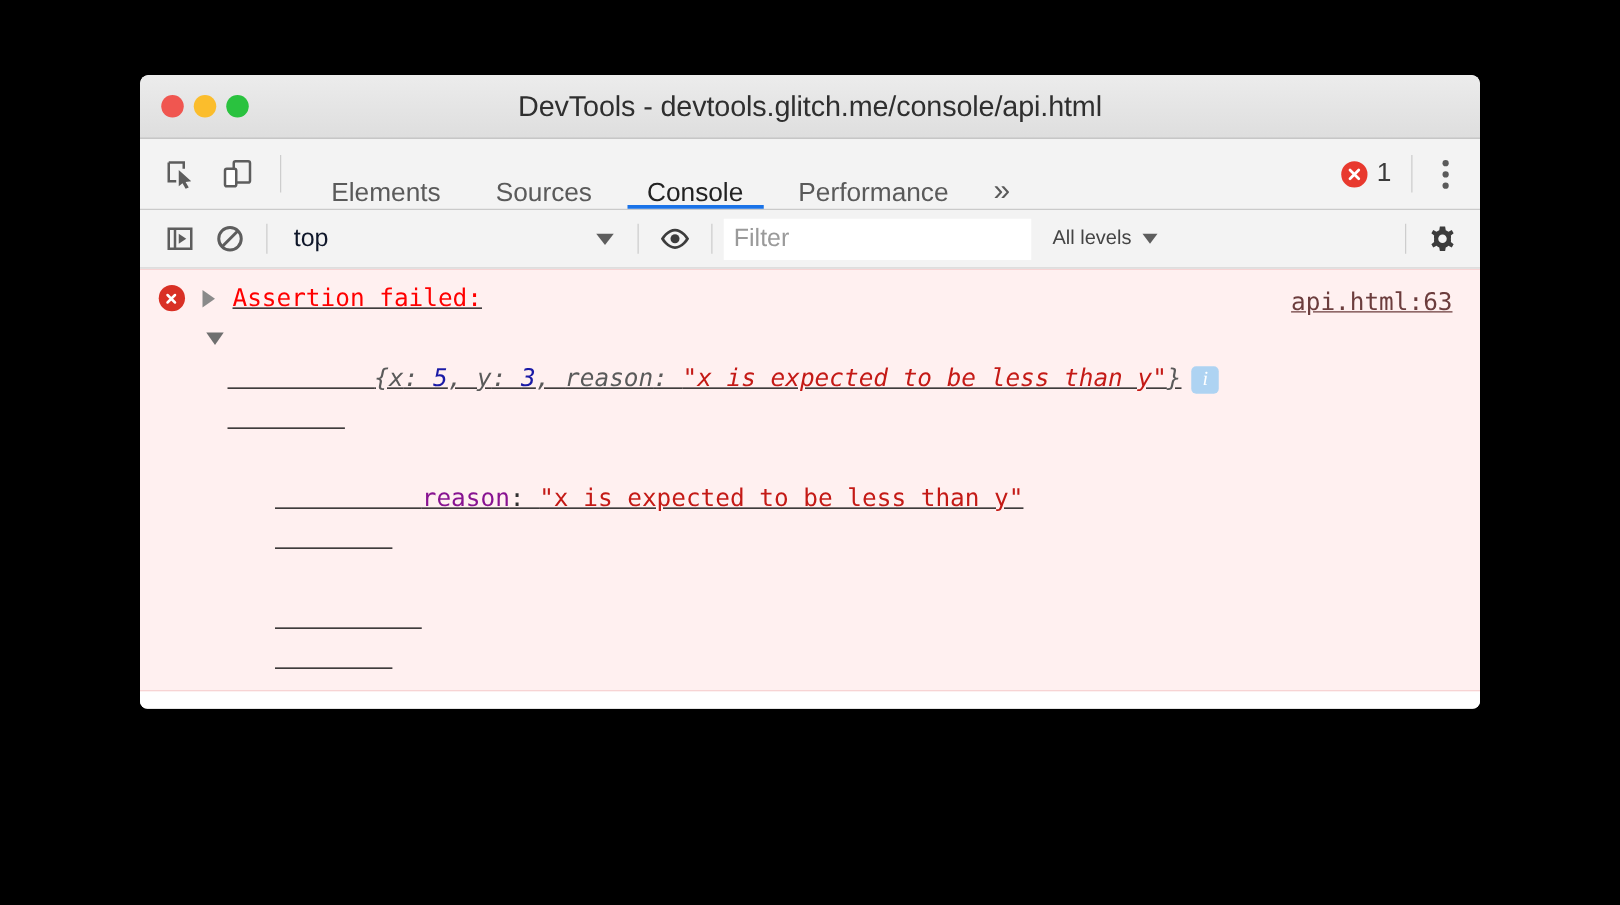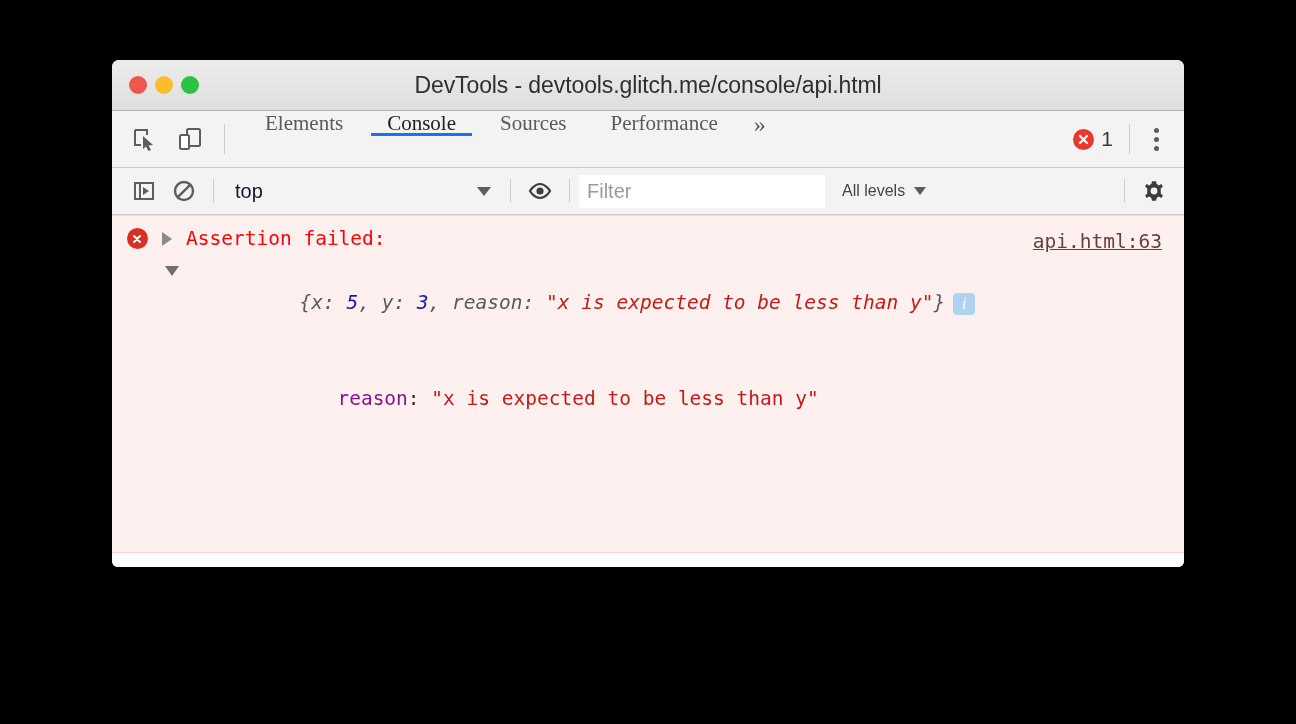--- a/index.html
+++ b/index.html
@@ -57,21 +57,21 @@
     padding-left: 12px;
   }
   .tb-icons { display: flex; align-items: center; gap: 6px; padding-right: 10px; }
   .icon-btn {
     width: 40px; height: 40px;
     display: flex; align-items: center; justify-content: center;
     cursor: default;
   }
   .vsep { width: 1px; background: #cdcdcd; margin: 13px 8px; align-self: stretch; }
 
-  .tabs { display: flex; align-items: flex-start; font-family: Liberation Serif, serif; }
+  .tabs { display: flex; align-items: flex-end; }
   .tab {
     position: relative;
     display: flex; align-items: center;
     padding: 0 22px;
     font-size: 21px;
     color: #5a5a5a;
     white-space: nowrap;
     cursor: default;
   }
   .tab.active { color: #222; }
@@ -170,21 +170,21 @@
   }
   .src-link {
     position: absolute;
     right: 22px; top: 10px;
     font-family: "DejaVu Sans Mono", monospace;
     font-size: 19.5px;
     color: #6c3d3d;
     text-decoration: underline;
     cursor: pointer;
   }
-  .row { display: flex; align-items: flex-start; white-space: pre; }
+  .row { display: flex; align-items: flex-start; white-space: pre; text-decoration: underline; }
 
   .err-icon-cell { width: 50px; display: flex; justify-content: center; padding-top: 5px; }
   .err-dot {
     width: 21px; height: 21px; border-radius: 50%;
     background: #d93025;
     display: flex; align-items: center; justify-content: center;
   }
 
   .tri {
     display: inline-block;
@@ -256,25 +256,25 @@
           <rect x="3" y="9" width="9" height="14" rx="1.5" fill="#fff" stroke="#5d5d5d" stroke-width="2"></rect>
         </svg>
       </div>
       <div class="vsep"></div>
     </div>
 
     <div class="tabs">
       <div class="tab">
           <span>Elements</span>
         </div>
+      <div class="tab">
+          <span>Sources</span>
+        </div>
       <div class="tab active">
           <span>Console</span>
-        </div>
-      <div class="tab">
-          <span>Sources</span>
         </div>
       <div class="tab">
           <span>Performance</span>
         </div>
       <div class="tab-overflow">
           <span>»</span>
         </div>
     </div>
 
     <div class="tb-right">

